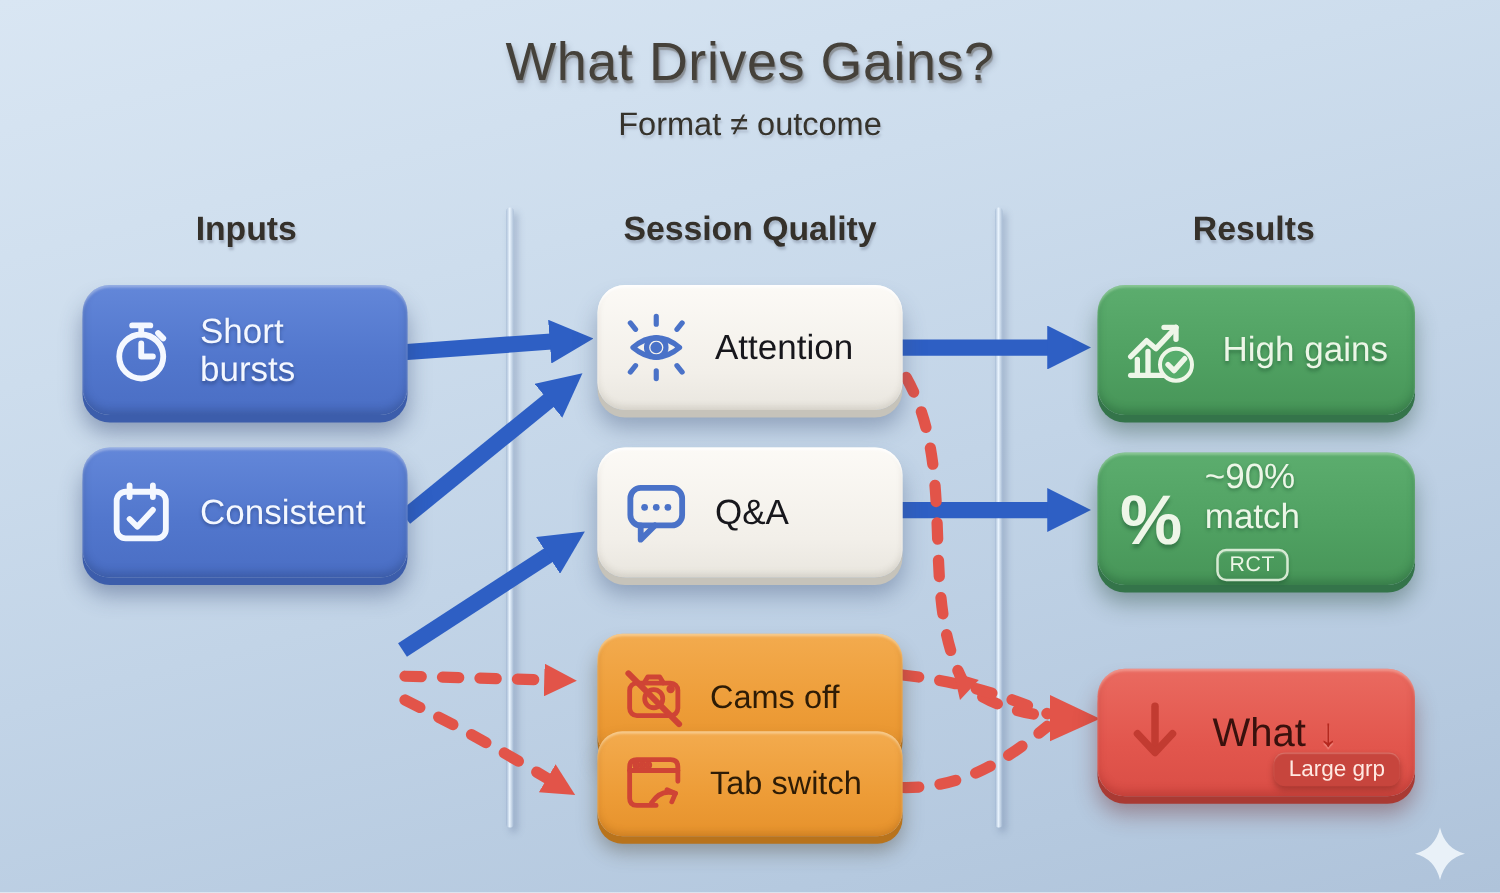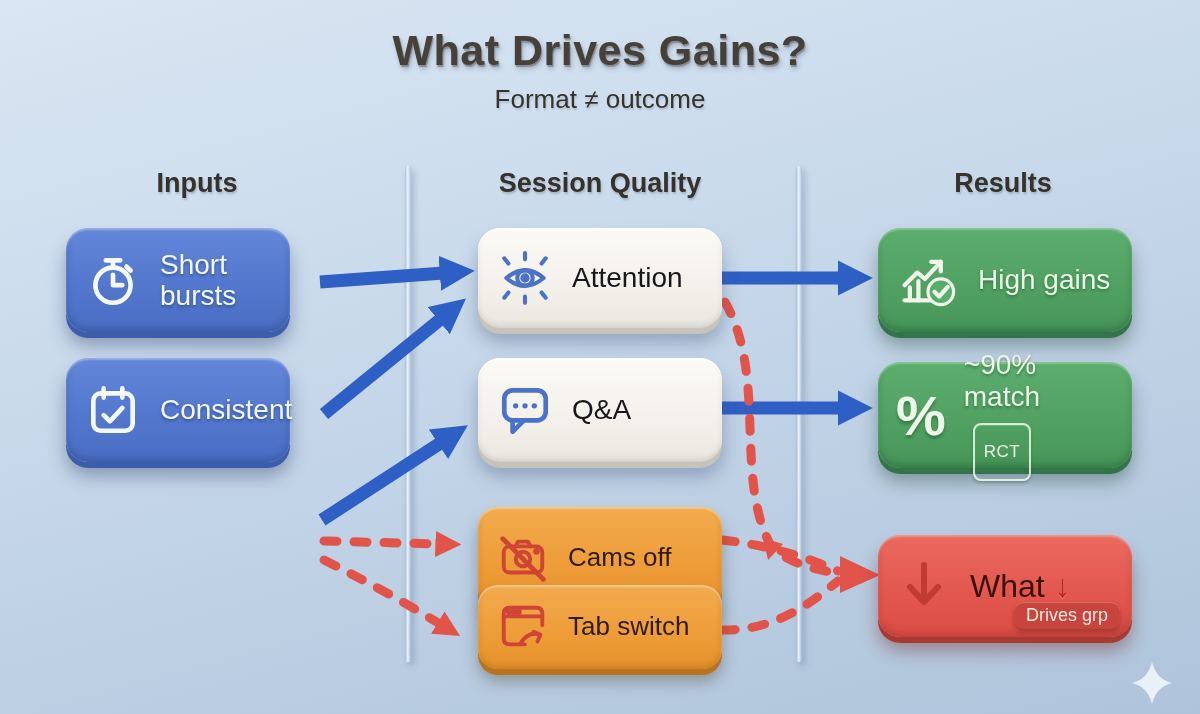--- a/index.html
+++ b/index.html
@@ -4,21 +4,21 @@
 <style>
   html,body{margin:0;padding:0;}
   body{font-family:"Liberation Sans",sans-serif;}
   #stage{
     position:relative;width:1200px;height:714px;overflow:hidden;
     background:linear-gradient(165deg,#d9e6f3 0%,#cddded 30%,#c2d4e7 55%,#b5c9df 85%,#afc3da 100%);
   }
   
   .title{
     position:absolute;left:0;top:26px;width:100%;text-align:center;
-    font-size:43px;font-weight:bold;color:#45413a;letter-spacing:.5px;
+    font-size:43px;font-weight:normal;color:#45413a;letter-spacing:.5px;
     text-shadow:1px 2px 1px rgba(82,78,70,.45),2px 4px 5px rgba(110,120,140,.45);
   }
   .subtitle{
     position:absolute;left:0;top:84px;width:100%;text-align:center;
     font-size:26px;color:#36332c;text-shadow:1px 2px 2px rgba(120,130,150,.35);
   }
   .col-header{
     position:absolute;top:168px;font-size:27px;font-weight:bold;color:#35312b;
     text-shadow:1px 2px 2px rgba(110,120,140,.4);text-align:center;transform:translateX(-50%);
   }
@@ -32,21 +32,21 @@
   .divider.d1{left:405px}.divider.d2{left:796px}
   
   .box{
     position:absolute;border-radius:22px;display:flex;align-items:center;gap:18px;
     padding:0 18px;box-sizing:border-box;
   }
   .box .icon{flex:0 0 auto;display:flex;align-items:center;justify-content:center;}
   .box .label{line-height:1.12;}
   
   .box.blue{
-    left:66px;width:224px;height:104px;color:#f3f7ff;font-size:28px;
+    left:66px;width:260px;height:104px;color:#f3f7ff;font-size:28px;
     background:linear-gradient(180deg,#6387d9 0%,#5277cd 55%,#4a6ec4 100%);
     box-shadow:0 6px 0 #3c5dab,0 14px 18px rgba(45,65,110,.42),inset 0 2px 2px rgba(255,255,255,.35),inset 0 -4px 7px rgba(25,45,95,.28);
     text-shadow:0 2px 3px rgba(25,45,95,.45);
   }
   .box.blue .icon{color:#f4f8ff;}
   
   .box.white{
     left:478px;width:244px;color:#17171c;font-size:28px;
     background:linear-gradient(180deg,#fcfaf6 0%,#f2efe9 70%,#e9e6df 100%);
     box-shadow:0 6px 0 #c6c3ba,0 14px 18px rgba(60,80,115,.38),inset 0 2px 2px rgba(255,255,255,.9),inset 0 -3px 5px rgba(120,115,100,.18);
@@ -83,21 +83,21 @@
   #q-cams{top:507px;height:101px;border-radius:20px}
   #q-tab{top:585px;height:84px;border-radius:20px}
   #r-high{top:228px;height:104px}
   #r-match{top:362px;height:106px}
   #r-gains{top:535px;height:102px}
   
   .match-lines{display:flex;flex-direction:column;line-height:1.15;}
   .match-l2{display:flex;align-items:center;gap:10px;flex-direction:column;}
   .pill-outline{
     font-size:17px;border:2px solid rgba(238,248,232,.85);border-radius:8px;
-    padding:17px 9px;letter-spacing:.5px;box-shadow:0 2px 3px rgba(20,70,40,.3),inset 0 1px 1px rgba(255,255,255,.2);
+    padding:1px 9px;letter-spacing:.5px;box-shadow:0 2px 3px rgba(20,70,40,.3),inset 0 1px 1px rgba(255,255,255,.2);
     text-shadow:none;
   }
   
   .gains-label{display:flex;align-items:center;gap:10px;font-size:32px;}
   .gains-arrow-glyph{color:#b5281f;font-size:32px;font-weight:bold;text-shadow:0 1px 1px rgba(255,190,180,.5);}
   .pill-solid{
     position:absolute;right:12px;bottom:8px;background:#c7453d;color:#ffe9e2;
     font-size:18px;border-radius:9px;padding:3px 12px;
     box-shadow:0 3px 5px rgba(110,30,25,.45),inset 0 1px 1px rgba(255,210,200,.35);
   }
@@ -261,20 +261,20 @@
     <span class="icon">
       <svg width="56" height="58" viewBox="0 0 56 58" fill="none" stroke="#c23b31" stroke-width="6" stroke-linecap="round" stroke-linejoin="round">
         <path d="M28,8 V42"></path>
         <path d="M14,30 L28,45 L42,30"></path>
       </svg>
     </span>
     <span class="gains-label">
       <span>What</span>
       <span class="gains-arrow-glyph">↓</span>
     </span>
-    <span class="pill-solid">Drives grp</span>
+    <span class="pill-solid">Large grp</span>
   </div>
 
   <svg id="sparkle" width="44" height="46" viewBox="-22 -23 44 46">
     <path d="M0,-21 Q4,-4 20,0 Q4,4 0,21 Q-4,4 -20,0 Q-4,-4 0,-21 z" fill="#e9f1f8"></path>
   </svg>
 
 </div>
 
 </body></html>

